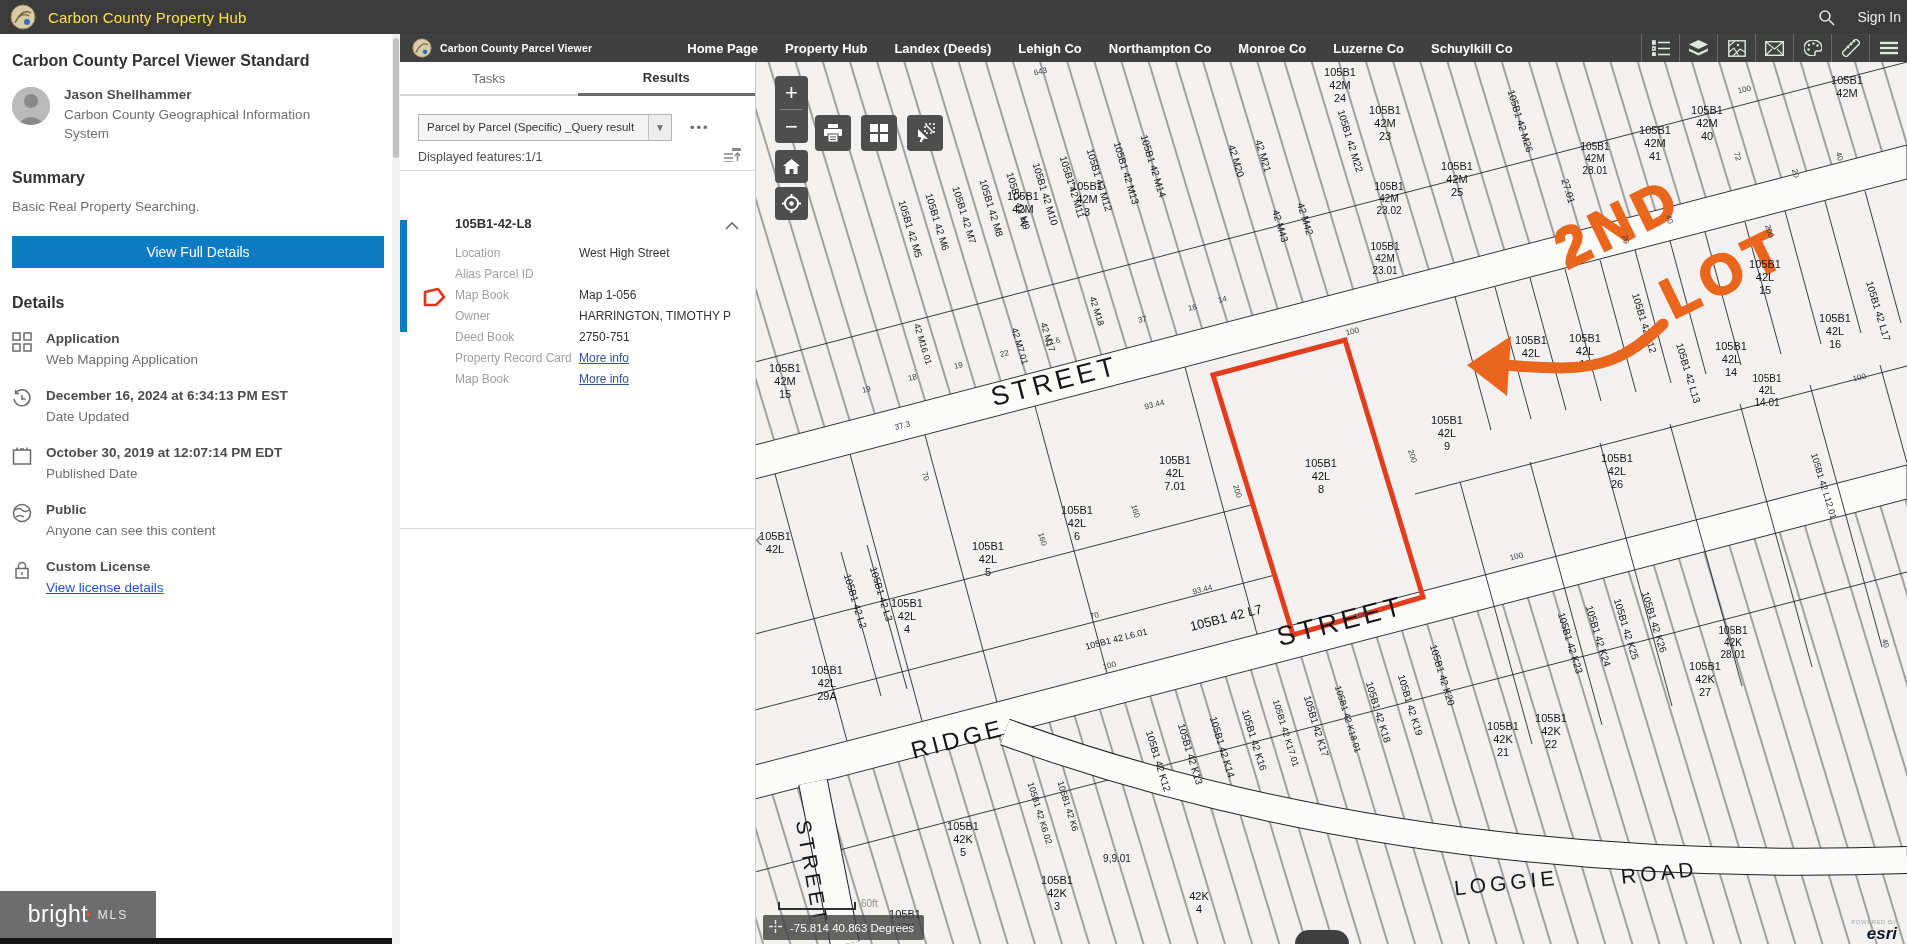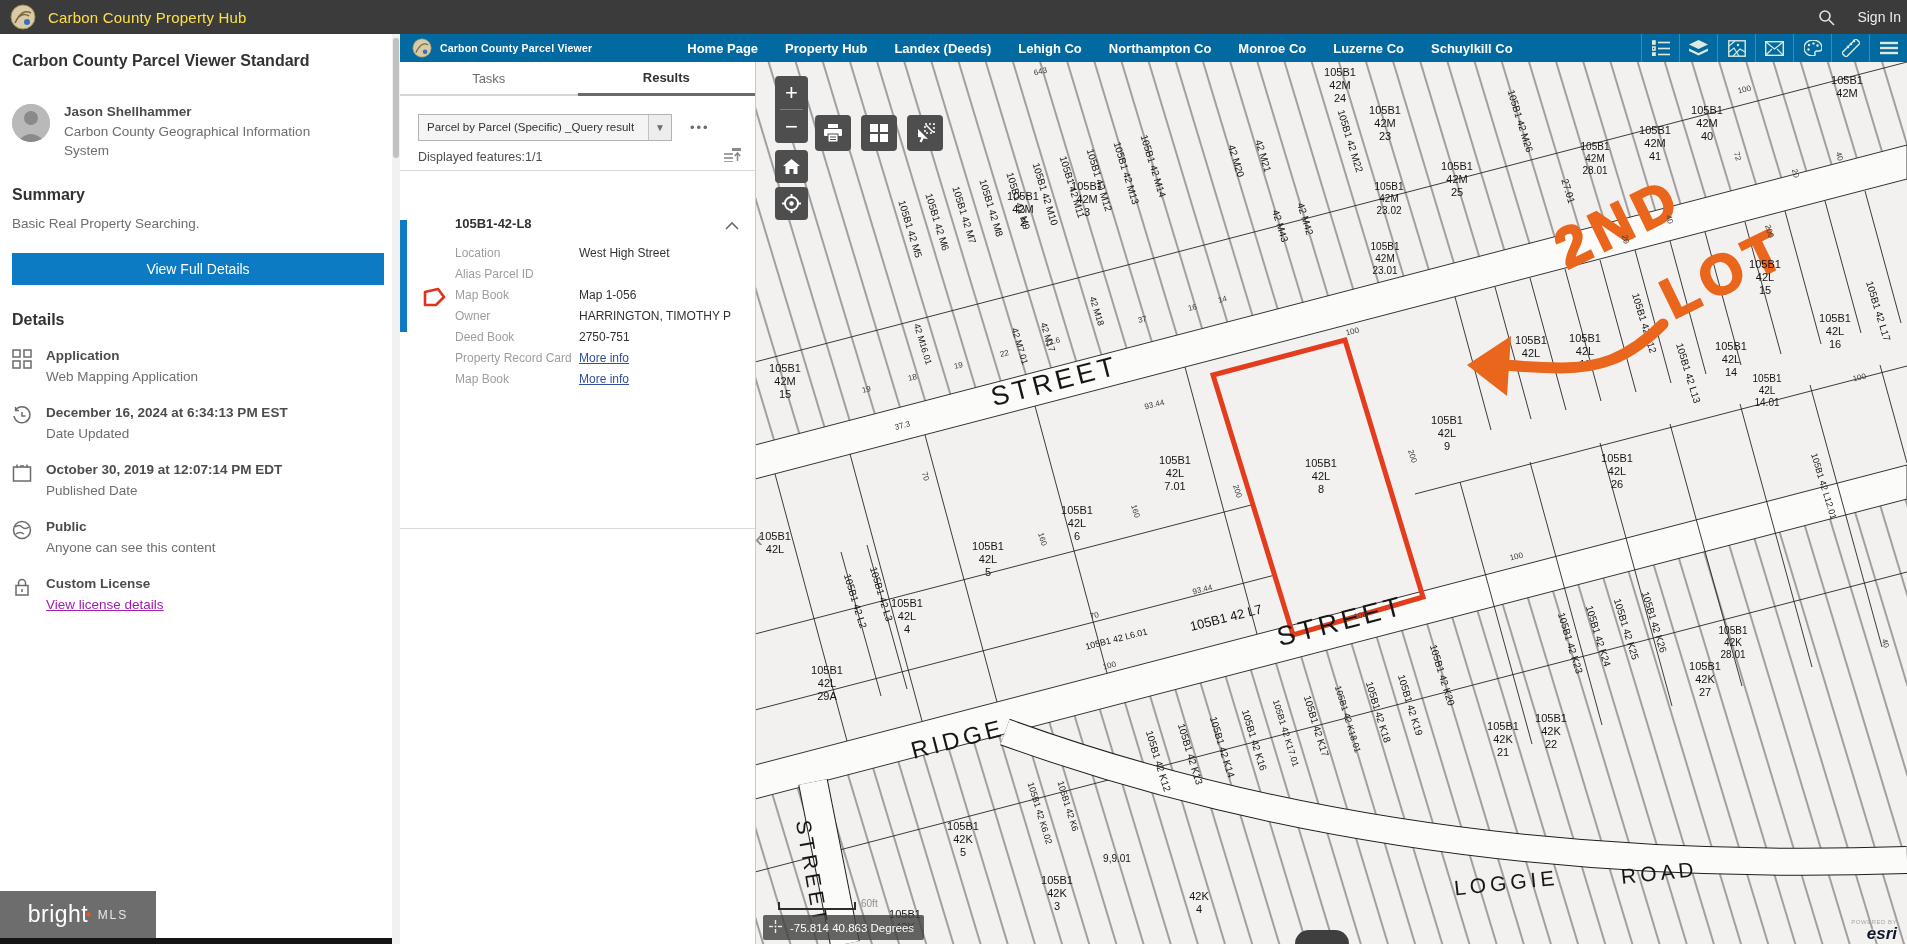--- a/index.html
+++ b/index.html
@@ -9,45 +9,45 @@
   .topbar{position:absolute;left:0;top:0;width:100%;height:34px;background:#3b3b3b;
           display:flex;align-items:center;color:#fff;z-index:30;}
   .topbar .title{font-size:15px;color:#fde047;margin-left:12px;letter-spacing:.2px;}
   .topbar .spacer{flex:1;}
   .topbar .signin{font-size:14px;color:#ededed;margin:0 6px 0 22px;white-space:nowrap;}
   .cclogo{width:26px;height:26px;margin-left:10px;border-radius:50%;flex:0 0 auto;}
   
   .sidebar{position:absolute;left:0;top:34px;width:400px;bottom:0;background:#fff;overflow:hidden;}
   .sidebar-inner{padding:14px 14px 0 12px;}
   .sb-title{font-size:16px;line-height:26px;font-weight:bold;color:#323232;}
-  .ownerrow{display:flex;margin-top:30px;}
+  .ownerrow{display:flex;margin-top:13px;}
   .avatar{width:38px;height:38px;border-radius:50%;background:#c9c9c9;overflow:hidden;flex:0 0 auto;}
   .ownertext{margin-left:14px;font-size:13.5px;}
   .ownername{font-weight:bold;color:#4c4c4c;}
   .ownerorg{color:#6e6e6e;line-height:19px;margin-top:3px;width:260px;}
   .sb-h{font-size:16px;font-weight:bold;color:#323232;margin-top:26px;}
   .sb-sum{font-size:13.5px;color:#6e6e6e;margin-top:12px;}
   .vfd-btn{margin-top:22px;width:372px;height:32px;background:#0c7bc4;border:none;color:#fff;
            font-size:14px;font-family:"Liberation Sans",sans-serif;cursor:pointer;}
   .ditem{display:flex;margin-top:18px;}
   .dicon{width:24px;flex:0 0 auto;padding-top:2px;color:#6b6b6b;}
   .dtext{margin-left:10px;font-size:13.5px;line-height:18px;}
   .dtitle{font-weight:bold;color:#4c4c4c;}
   .dsub{color:#6e6e6e;margin-top:3px;}
-  .dlink{color:#a21caf;margin-top:3px;display:inline-block;}
+  .dlink{color:#1d4ed8;margin-top:3px;display:inline-block;}
   .sb-scroll{position:absolute;right:0;top:0;width:8px;bottom:0;background:#f1f1f1;}
   .sb-thumb{position:absolute;right:1px;top:4px;width:6px;height:120px;background:#c1c1c1;border-radius:3px;}
   .brightbox{position:absolute;left:0;bottom:6px;width:156px;height:47px;background:#6d6d6d;
              display:flex;align-items:center;justify-content:center;color:#fff;}
   .brand-b{font-size:23px;letter-spacing:.5px;}
   .brand-star{color:#e25b2d;font-size:10px;vertical-align:top;margin-left:-4px;}
   .brand-mls{font-size:12px;letter-spacing:2px;margin-left:5px;color:#e8e8e8;}
   .blackstrip{position:absolute;left:0;bottom:0;width:398px;height:6px;background:#151515;}
   
-  .gnav{position:absolute;left:400px;top:34px;right:0;height:28px;background:#0369a1;
+  .gnav{position:absolute;left:400px;top:34px;right:0;height:28px;background:#404040;
         display:flex;align-items:center;color:#fff;z-index:25;}
   .gnav .applabel{font-size:10.5px;font-weight:bold;margin-left:8px;letter-spacing:.2px;}
   .gnav .cclogo{width:20px;height:20px;margin-left:12px;}
   .gnav .links{display:flex;gap:27px;margin-left:95px;font-size:13px;font-weight:bold;white-space:nowrap;}
   .gnav .links span{cursor:pointer;}
   .gnav .spacer{flex:1;}
   .tools{display:flex;height:100%;align-items:stretch;}
   .toolbtn{width:37px;display:flex;align-items:center;justify-content:center;
            border-left:1px solid rgba(255,255,255,.22);cursor:pointer;color:#ddeadd;}
   

